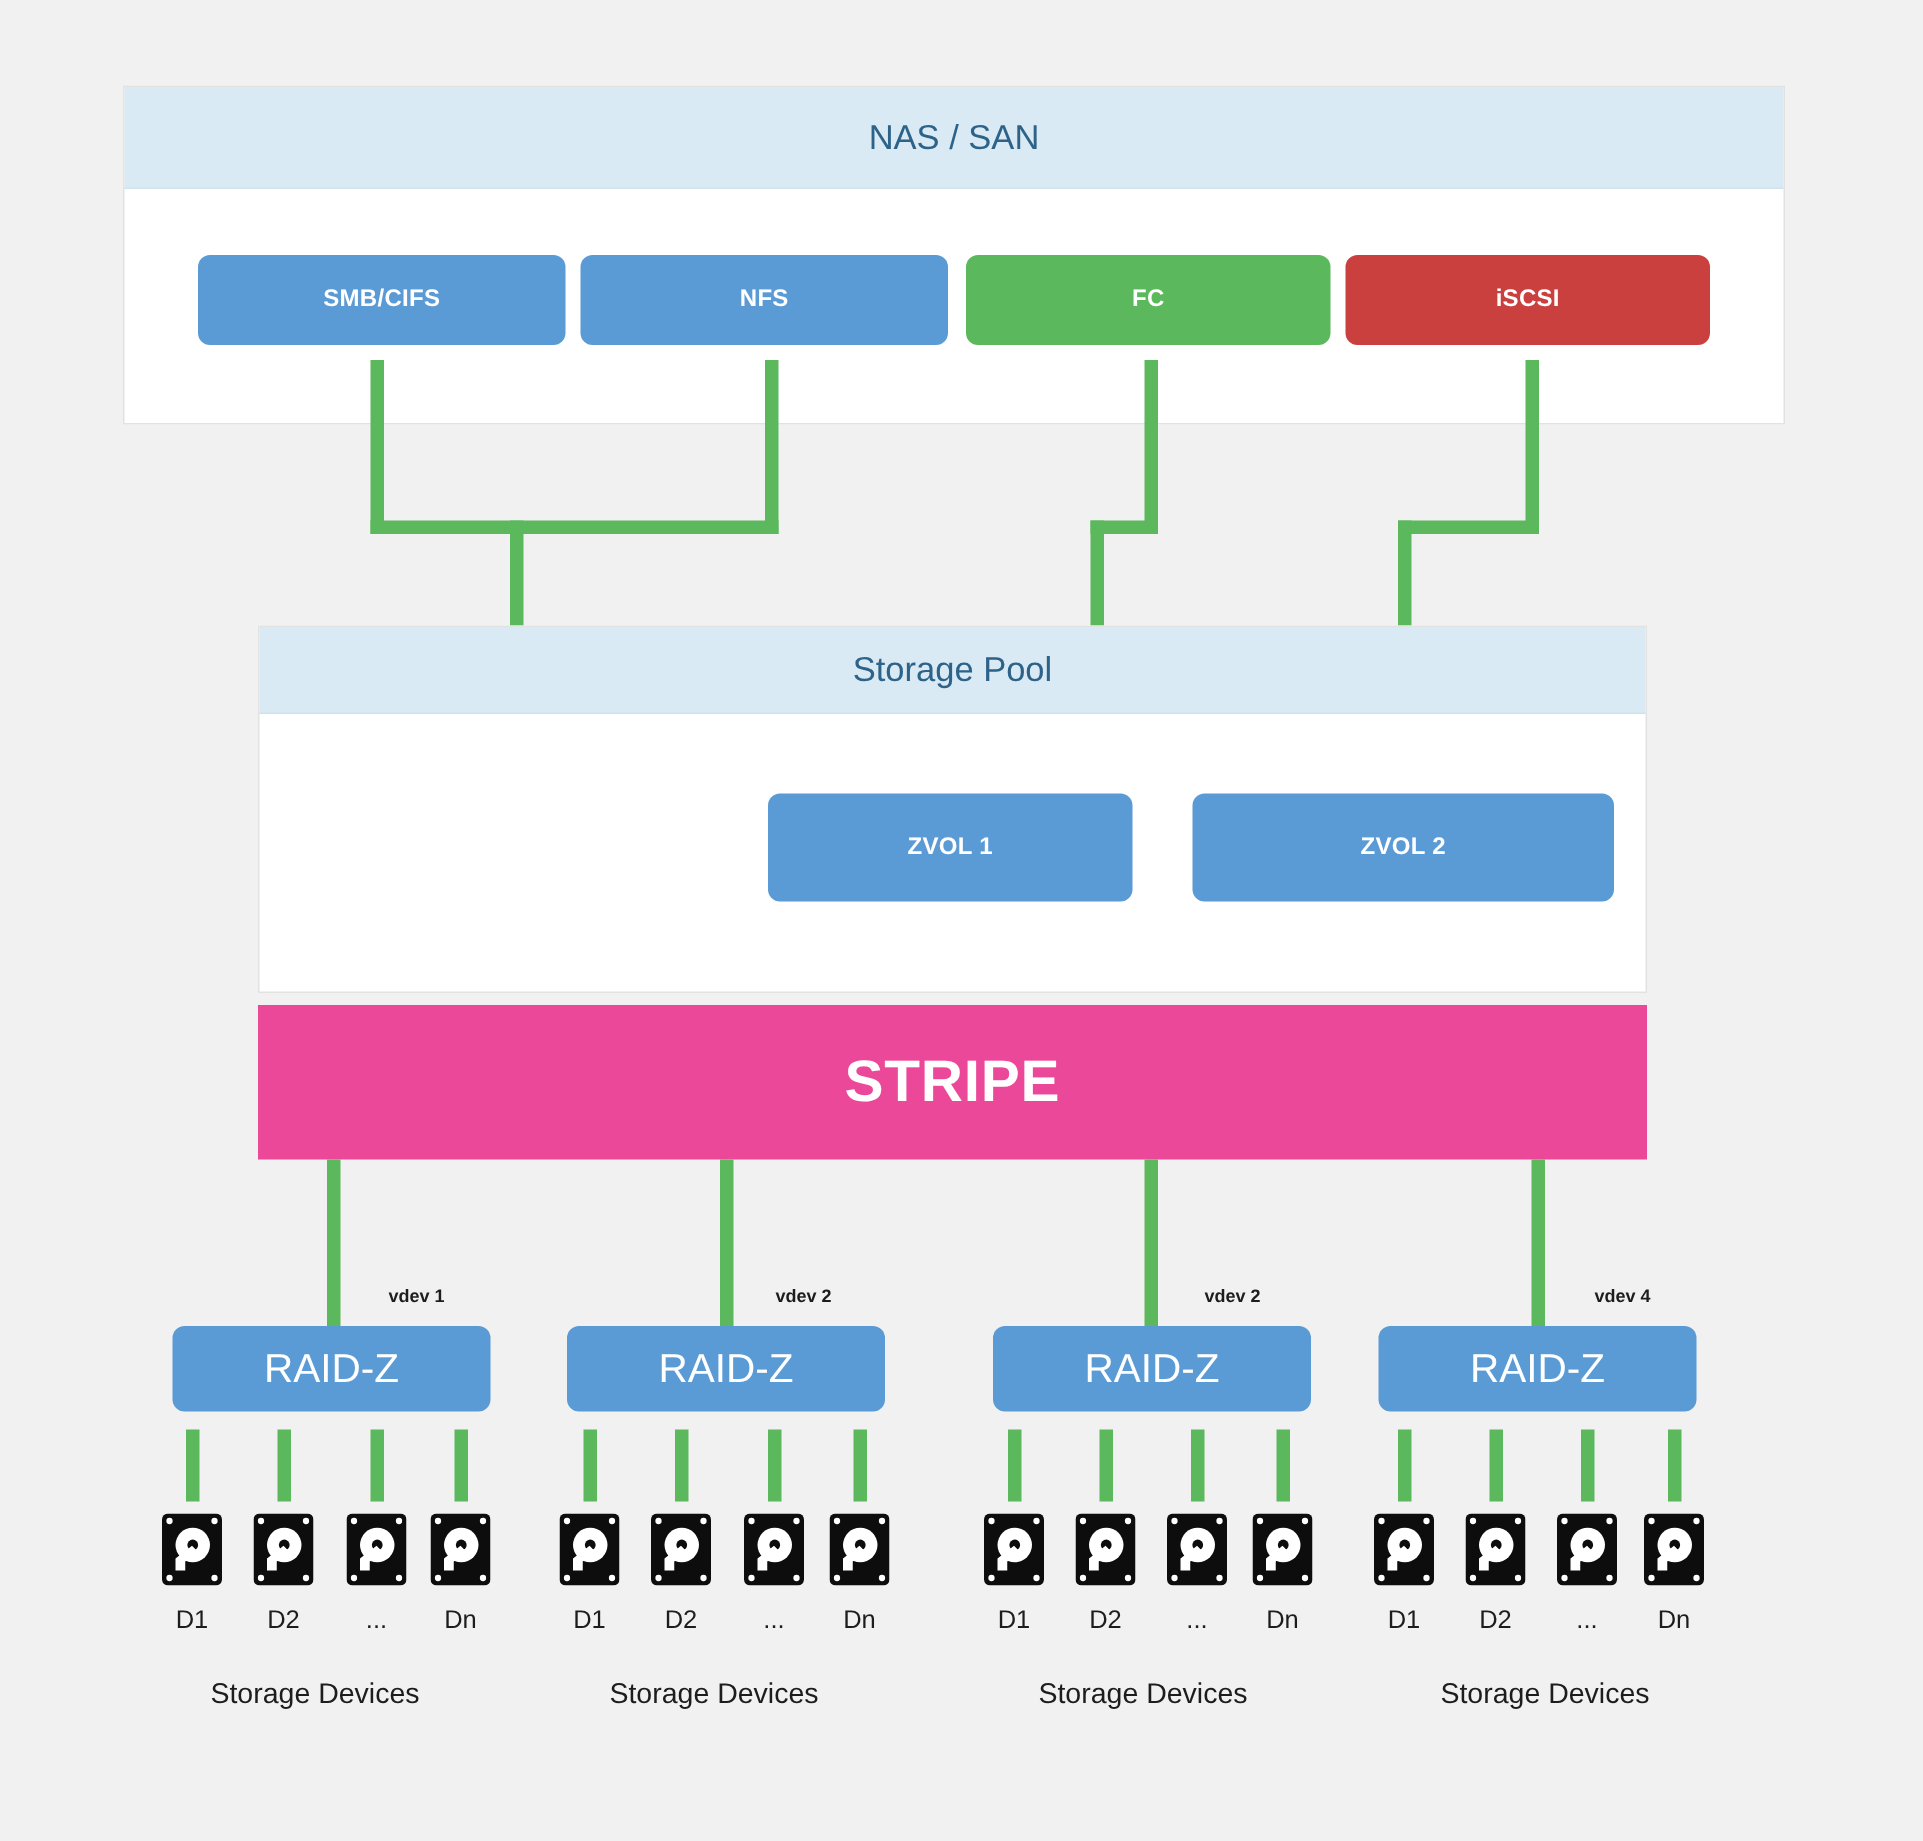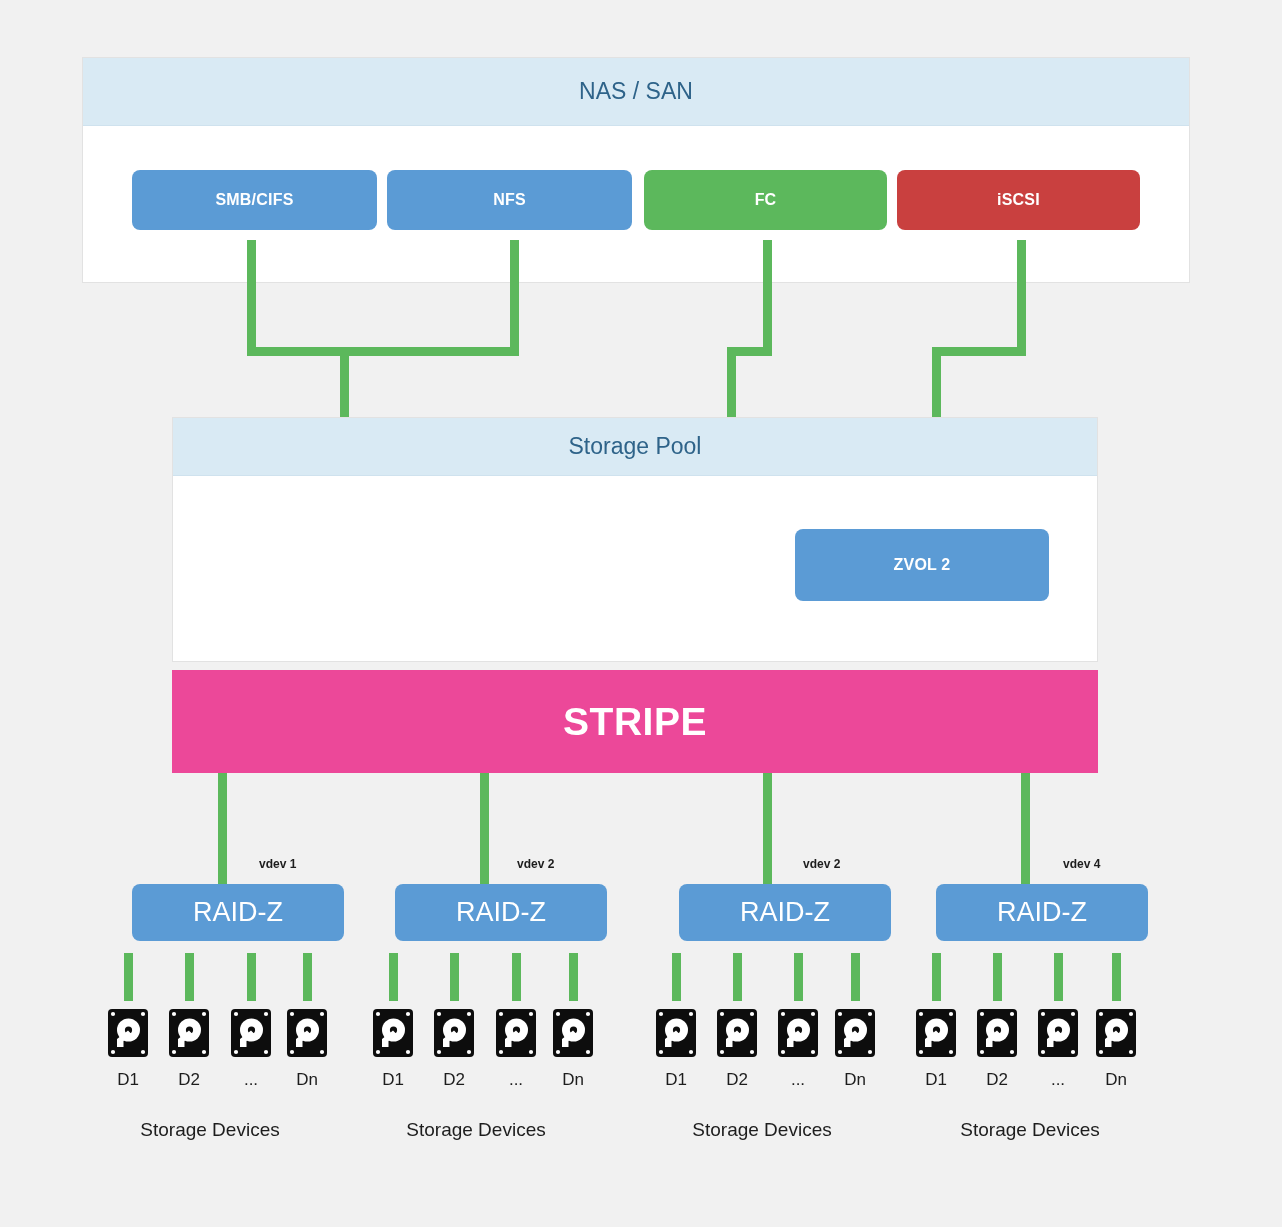--- a/index.html
+++ b/index.html
@@ -90,21 +90,20 @@
     position: absolute;
     background: #5b9bd5;
     border-radius: 8px;
     color: #ffffff;
     font-size: 27px;
     font-weight: 400;
     display: flex;
     align-items: center;
     justify-content: center;
     box-sizing: border-box;
-    margin-left: 17px;
   }
   .disk {
     position: absolute;
     width: 40px;
     height: 48px;
   }
   .disk-label {
     position: absolute;
     font-size: 17px;
     color: #1d1d1d;
@@ -158,21 +157,24 @@
   <div class="conn" style="left:1017px; top:240px; width:9px; height:116px;"></div>
   <div class="conn" style="left:932px; top:347px; width:94px; height:9px;"></div>
   <div class="conn" style="left:932px; top:347px; width:9px; height:182px;"></div>
 
   <div class="panel" style="left:172px; top:417px; width:926px; height:245px;">
     <div class="panel-header" style="height:58px;">
       <span>Storage Pool</span>
     </div>
   </div>
 
-  <div class="rbox blue" style="left:795px; top:529px; width:254px; height:72px;">
+  <div class="rbox blue" style="left:512px; top:529px; width:243px; height:72px;">
+    <span>ZVOL 1</span>
+  </div>
+  <div class="rbox blue" style="left:795px; top:529px; width:281px; height:72px;">
     <span>ZVOL 2</span>
   </div>
 
   <div id="stripe-bar" style="left:172px; top:670px; width:926px; height:103px;">
     <span>STRIPE</span>
   </div>
 
   <div class="conn" style="left:218px; top:773px; width:9px; height:111px;"></div>
   <div class="conn" style="left:480px; top:773px; width:9px; height:111px;"></div>
   <div class="conn" style="left:763px; top:773px; width:9px; height:111px;"></div>

